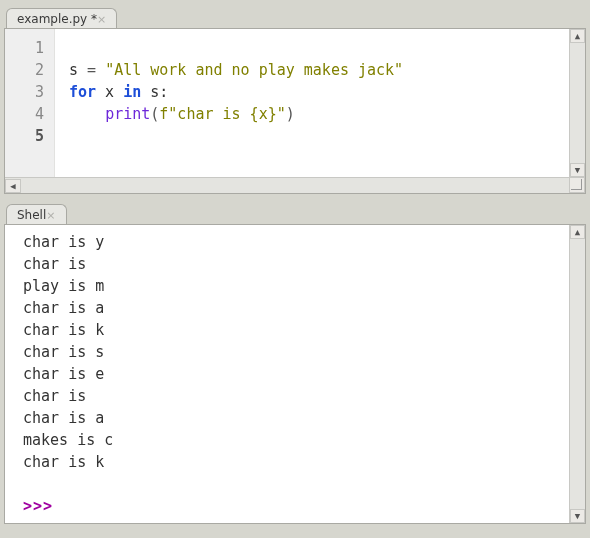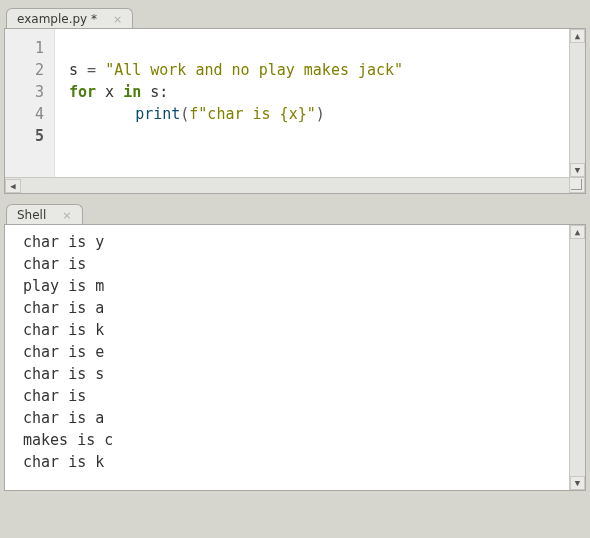--- a/index.html
+++ b/index.html
@@ -28,21 +28,21 @@
     border: 1px solid #a9a9a3;
     border-bottom: none;
     border-top-left-radius: 6px;
     border-top-right-radius: 6px;
     padding: 3px 10px 3px 10px;
     font-family: "DejaVu Sans", Arial, sans-serif;
     font-size: 12px;
     color: #3a3a3a;
     display: flex;
     align-items: center;
-    gap: 16px;
+    gap: 0;
     position: relative;
     top: 1px;
   }
   .tab-close {
     color: #b0b0ac;
     font-size: 11px;
     line-height: 1;
   }
   .editor-wrap {
     border: 1px solid #a9a9a3;
@@ -68,23 +68,23 @@
   .gutter .ln.current { color: #555; font-weight: bold; }
   .code {
     padding: 8px 8px 8px 14px;
     line-height: 22px;
     font-size: 15px;
     color: #333;
     white-space: pre;
     flex: 1;
     overflow: hidden;
   }
-  .tk-kw { color: #4d7c0f; font-weight: bold; }
+  .tk-kw { color: #1d4ed8; font-weight: bold; }
   .tk-str { color: #808000; }
-  .tk-func { color: #0c4a6e; margin-left: 30px; }
+  .tk-func { color: #6d28d9; }
   .tk-id { color: #333; }
   .tk-op { color: #555; }
   .hscroll {
     height: 16px;
     background: #e4e4e0;
     border-top: 1px solid #c8c8c4;
     display: flex;
     align-items: center;
   }
   .hscroll .arrow {
@@ -111,21 +111,21 @@
     border: 1px solid #c8c8c4;
   }
   .vscroll .track { flex: 1; }
 
   .shell-wrap {
     border: 1px solid #a9a9a3;
     background: #fff;
     position: relative;
   }
   .shell-body {
-    height: 265px;
+    height: 298px;
     padding: 6px 4px 6px 18px;
     line-height: 22px;
     font-size: 15px;
     color: #333;
     white-space: pre;
     overflow: hidden;
   }
   .prompt { color: #a000a0; font-weight: bold; letter-spacing: 1px; }
   .vscroll-shell {
     position: absolute;
@@ -194,20 +194,20 @@
 </div>
 
 <div class="pane">
   <div class="tabbar">
     <div class="tab">
       <span>Shell</span>
       <span class="tab-close">×</span>
     </div>
   </div>
   <div class="shell-wrap">
-    <div class="shell-body"><div>char is y</div><div>char is </div><div>play is m</div><div>char is a</div><div>char is k</div><div>char is e</div><div>char is s</div><div>char is </div><div>char is a</div><div>makes is c</div><div>char is k</div><div> </div><div><span class="prompt">&gt;&gt;&gt; </span></div></div>
+    <div class="shell-body"><div>char is y</div><div>char is </div><div>play is m</div><div>char is a</div><div>char is k</div><div>char is s</div><div>char is e</div><div>char is </div><div>char is a</div><div>makes is c</div><div>char is k</div><div> </div><div><span class="prompt">&gt;&gt;&gt; </span></div></div>
     <div class="vscroll-shell">
       <div class="arrow">▲</div>
       <div class="track"></div>
       <div class="arrow">▼</div>
     </div>
   </div>
 </div>
 
 </body></html>

